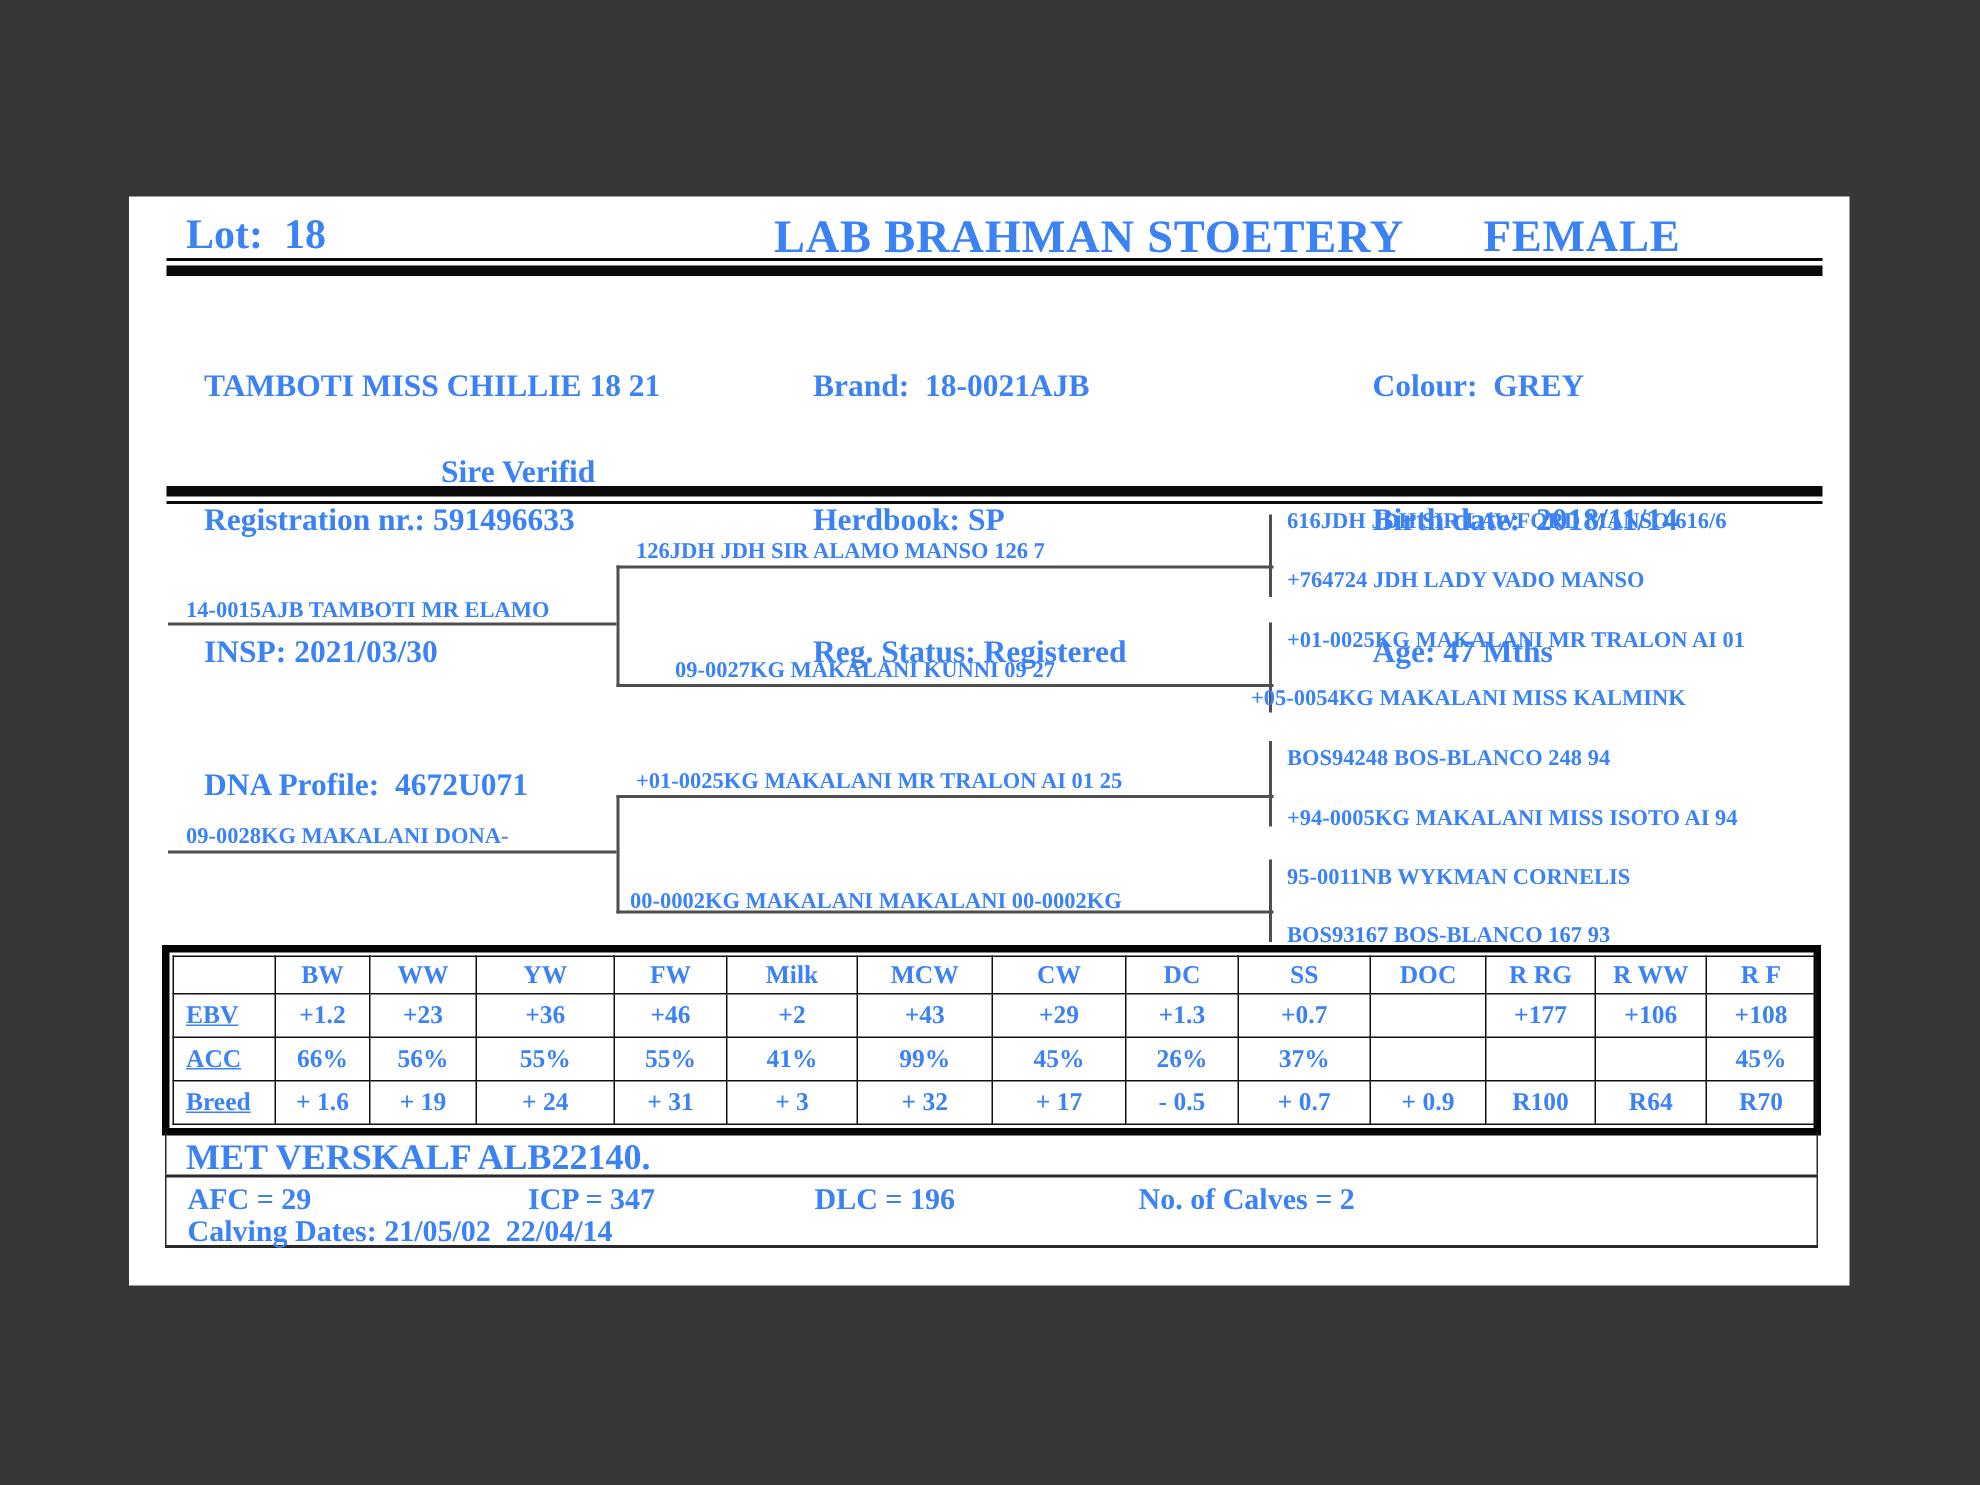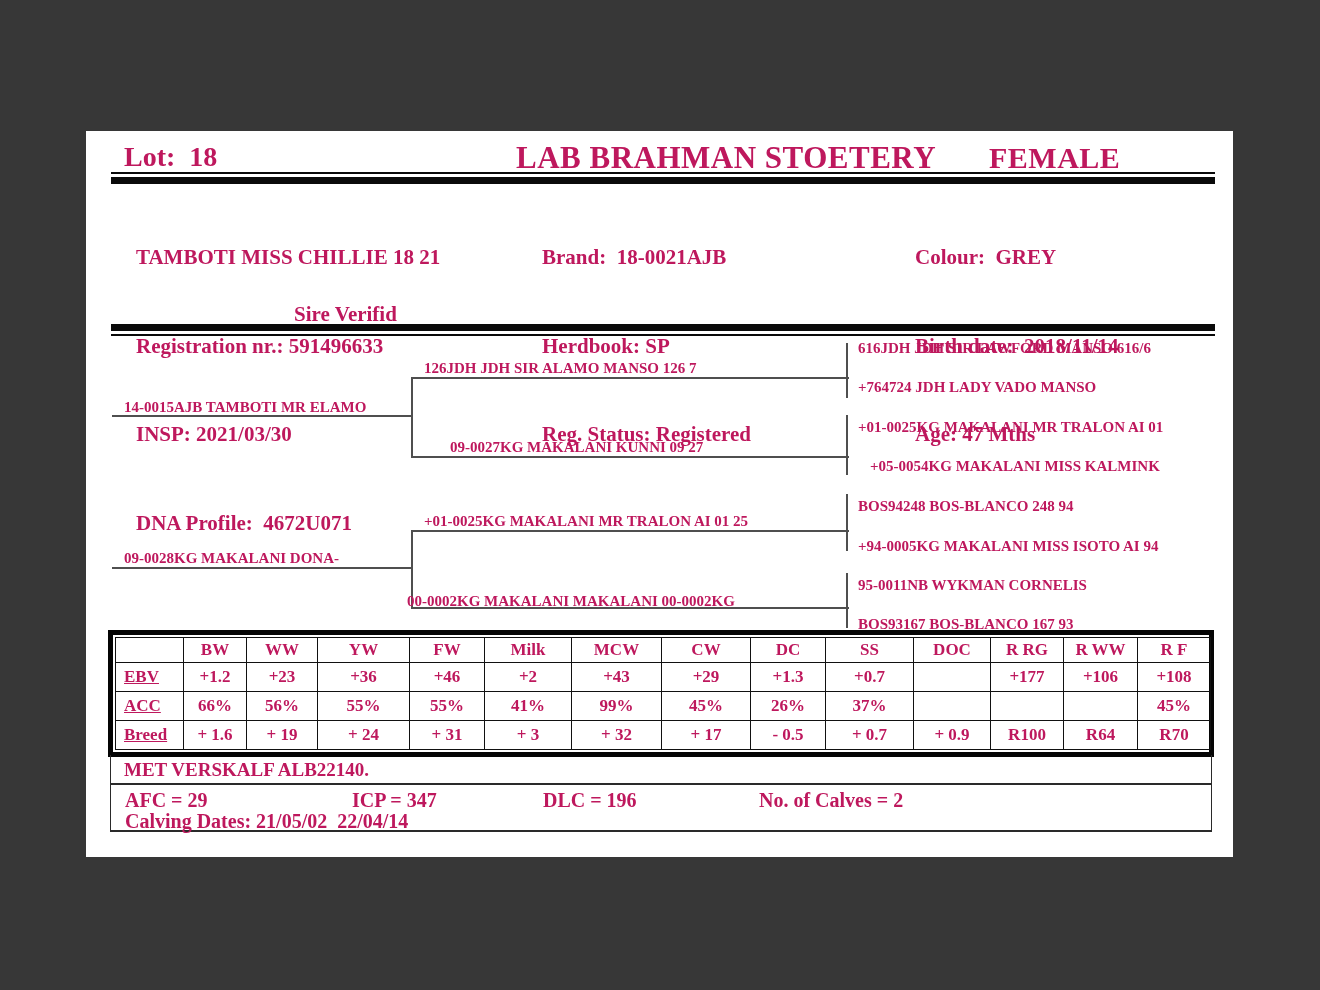--- a/index.html
+++ b/index.html
@@ -1,36 +1,36 @@
 <!DOCTYPE html>
 <html><head>
 <meta charset="utf-8">
 <style>
   html,body{margin:0;padding:0;background:#373737;}
   .canvas{position:relative;width:1320px;height:990px;background:#373737;overflow:hidden;
-          font-family:"Liberation Serif","DejaVu Serif",serif;font-weight:700;color:#be185d;}
+          font-family:"Liberation Serif","DejaVu Serif",serif;font-weight:700;color:#3b82f6;}
   .page{position:absolute;left:86px;top:131px;width:1147px;height:726px;background:#ffffff;}
   .abs{position:absolute;white-space:pre;}
   .lot{left:38px;top:10px;font-size:28px;}
   .title{left:430px;top:9px;font-size:31px;letter-spacing:.5px;}
   .sex{left:903px;top:10px;font-size:30px;letter-spacing:.5px;}
   .rule{position:absolute;left:25px;width:1104px;background:#0a0a0a;}
   .info{font-size:21px;line-height:29.5px;white-space:pre;position:absolute;}
   .ped{font-size:15px;line-height:20px;white-space:pre;position:absolute;}
   .pline{position:absolute;background:#4f4f4f;}
   .pbox{position:absolute;border:2px solid #4f4f4f;border-right:none;}
   .ebv-box{position:absolute;left:22px;top:499px;width:1106px;border:5px solid #050505;padding:2px;box-sizing:border-box;background:#fff;}
   table{border-collapse:collapse;width:100%;table-layout:fixed;}
   td,th{border:1px solid #111;font-size:17px;font-weight:700;text-align:center;padding:0;
         font-family:"Liberation Serif","DejaVu Serif",serif;overflow:hidden;white-space:pre;}
   tr.hdr td{height:24px;}
   tr.val td{height:28px;}
   td.lbl{text-align:left;padding-left:8px;text-decoration:underline;}
   .met-row{position:absolute;left:24px;top:624px;width:1102px;height:28px;border-left:1px solid #2a2a2a;border-right:1px solid #2a2a2a;box-sizing:border-box;}
-  .met-row .txt{position:absolute;left:13px;top:4px;font-size:19px;white-space:pre;}
+  .met-row .txt{position:absolute;left:13px;top:4px;font-size:24px;white-space:pre;}
   .fert-box{position:absolute;left:24px;top:652px;width:1102px;height:49px;box-sizing:border-box;
             border:1px solid #2a2a2a;border-top:2px solid #2a2a2a;border-bottom:2px solid #2a2a2a;}
   .fert{position:absolute;font-size:20px;white-space:pre;}
 </style>
 </head>
 <body>
 
 <div class="canvas">
   <div class="page">
 
@@ -67,31 +67,31 @@
     <div class="pline" style="left:26px;top:284px;width:299px;height:2px;"></div>
     <div class="ped" style="left:38px;top:417px;">09-0028KG MAKALANI DONA-</div>
     <div class="pline" style="left:26px;top:436px;width:299px;height:2px;"></div>
 
     <div class="pbox" style="left:325px;top:246px;width:436px;height:77px;"></div>
     <div class="ped" style="left:338px;top:227px;">126JDH JDH SIR ALAMO MANSO 126 7</div>
     <div class="ped" style="left:338px;top:306px;margin-left:26px;">09-0027KG MAKALANI KUNNI 09 27</div>
 
     <div class="pbox" style="left:325px;top:399px;width:436px;height:75px;"></div>
     <div class="ped" style="left:338px;top:380px;">+01-0025KG MAKALANI MR TRALON AI 01 25</div>
-    <div class="ped" style="left:321px;top:460px;">00-0002KG MAKALANI MAKALANI 00-0002KG</div>
+    <div class="ped" style="left:334px;top:460px;">00-0002KG MAKALANI MAKALANI 00-0002KG</div>
 
     <div class="pline" style="left:760px;top:212px;width:2px;height:55px;"></div>
     <div class="pline" style="left:760px;top:284px;width:2px;height:60px;"></div>
     <div class="pline" style="left:760px;top:363px;width:2px;height:57px;"></div>
     <div class="pline" style="left:760px;top:442px;width:2px;height:55px;"></div>
 
     <div class="ped" style="left:772px;top:207px;">616JDH JDH SIR LAWFORD MANSO 616/6</div>
     <div class="ped" style="left:772px;top:246px;">+764724 JDH LADY VADO MANSO</div>
     <div class="ped" style="left:772px;top:286px;">+01-0025KG MAKALANI MR TRALON AI 01</div>
-    <div class="ped" style="left:784px;top:325px;">+05-0054KG MAKALANI MISS KALMINK</div>
+    <div class="ped" style="left:748px;top:325px;">+05-0054KG MAKALANI MISS KALMINK</div>
     <div class="ped" style="left:772px;top:365px;">BOS94248 BOS-BLANCO 248 94</div>
     <div class="ped" style="left:772px;top:405px;">+94-0005KG MAKALANI MISS ISOTO AI 94</div>
     <div class="ped" style="left:772px;top:444px;">95-0011NB WYKMAN CORNELIS</div>
     <div class="ped" style="left:772px;top:483px;">BOS93167 BOS-BLANCO 167 93</div>
 
     <div class="ebv-box">
       <table>
         <colgroup>
           <col style="width:68px">
             <col style="width:63px">

